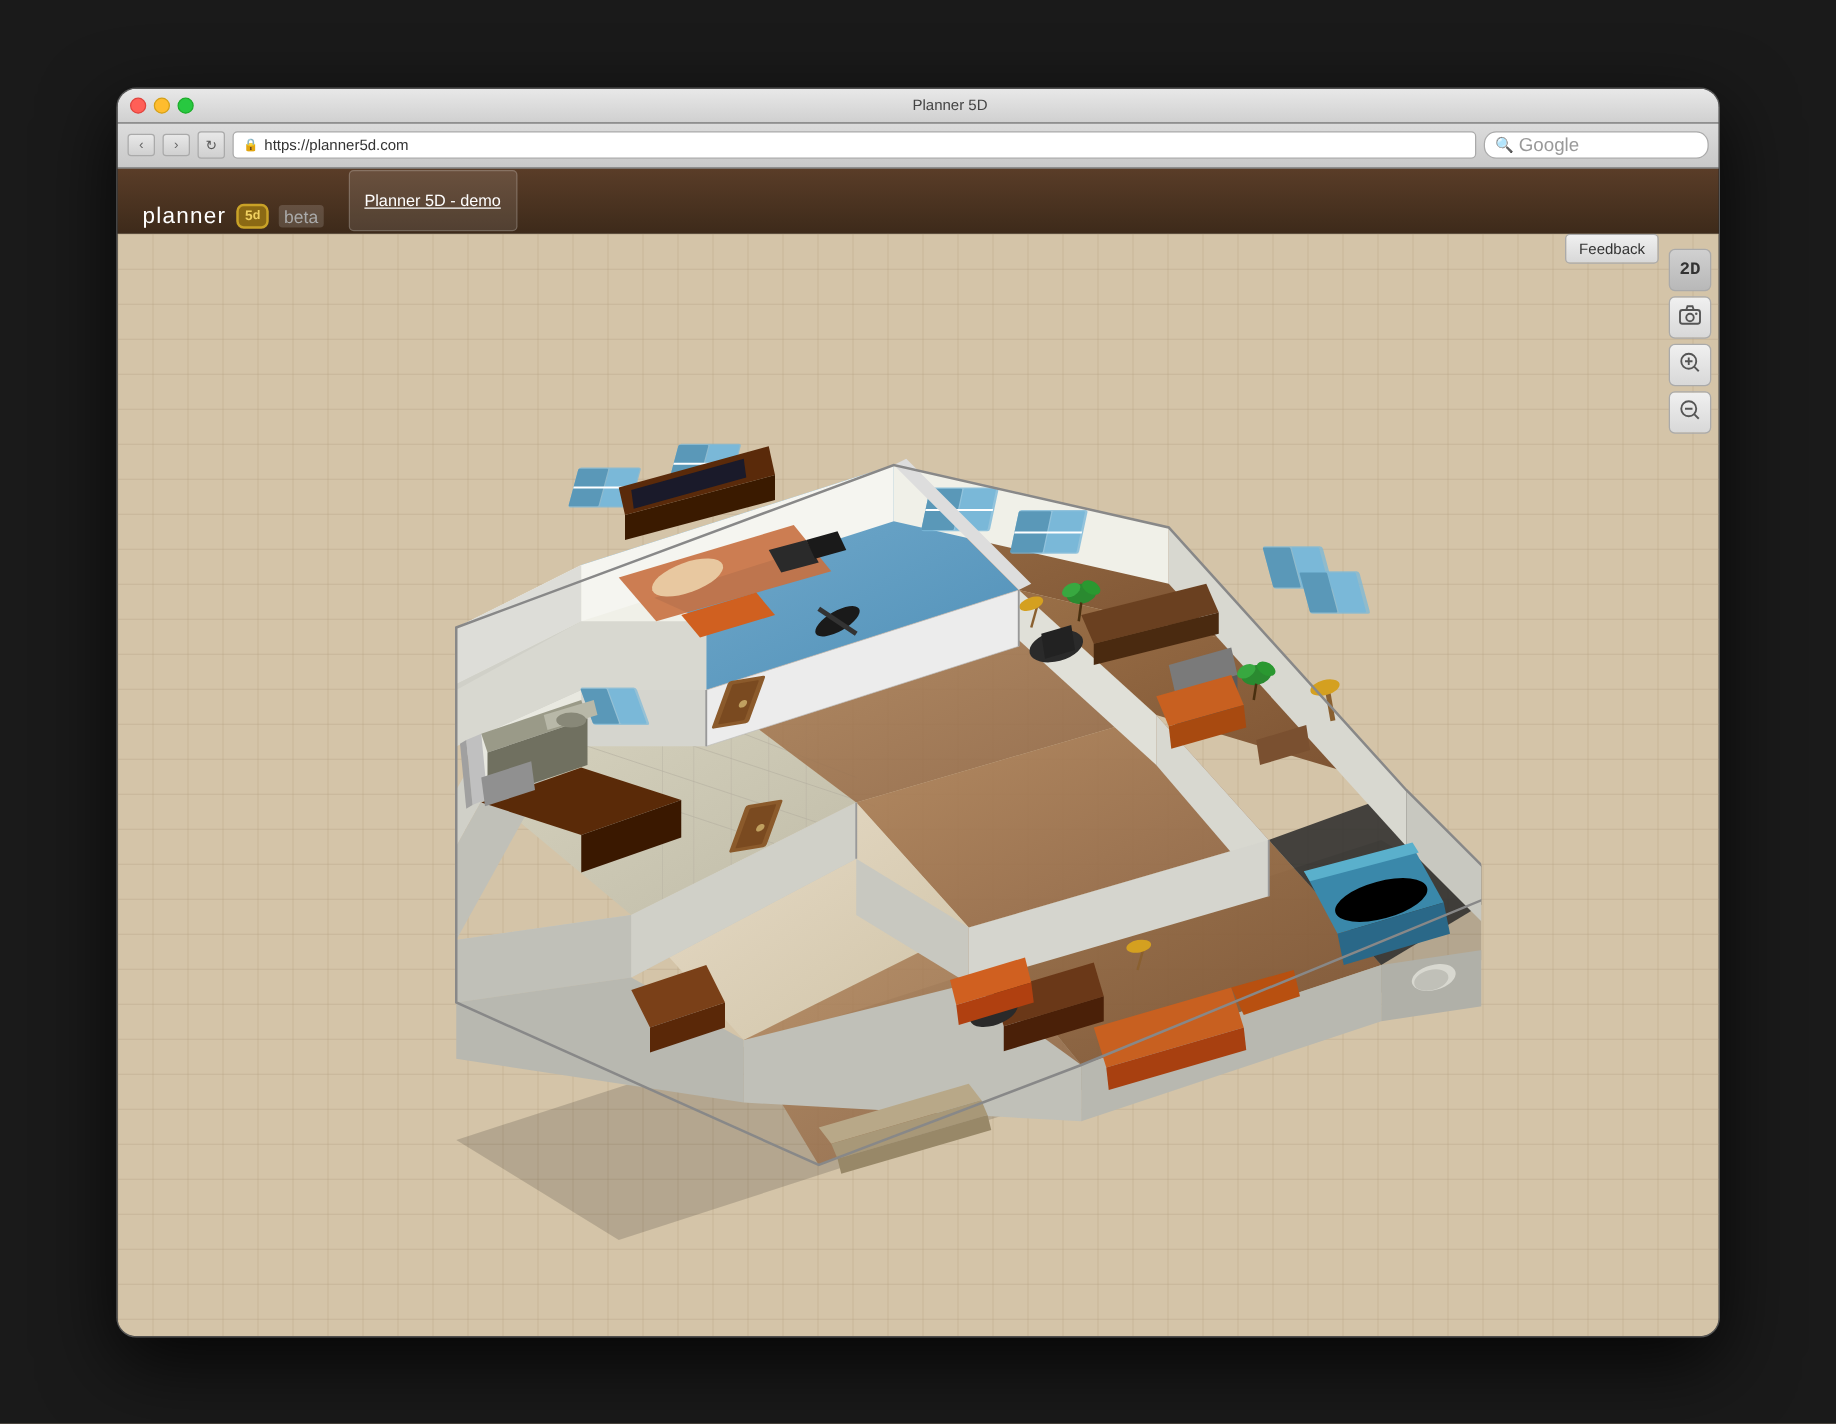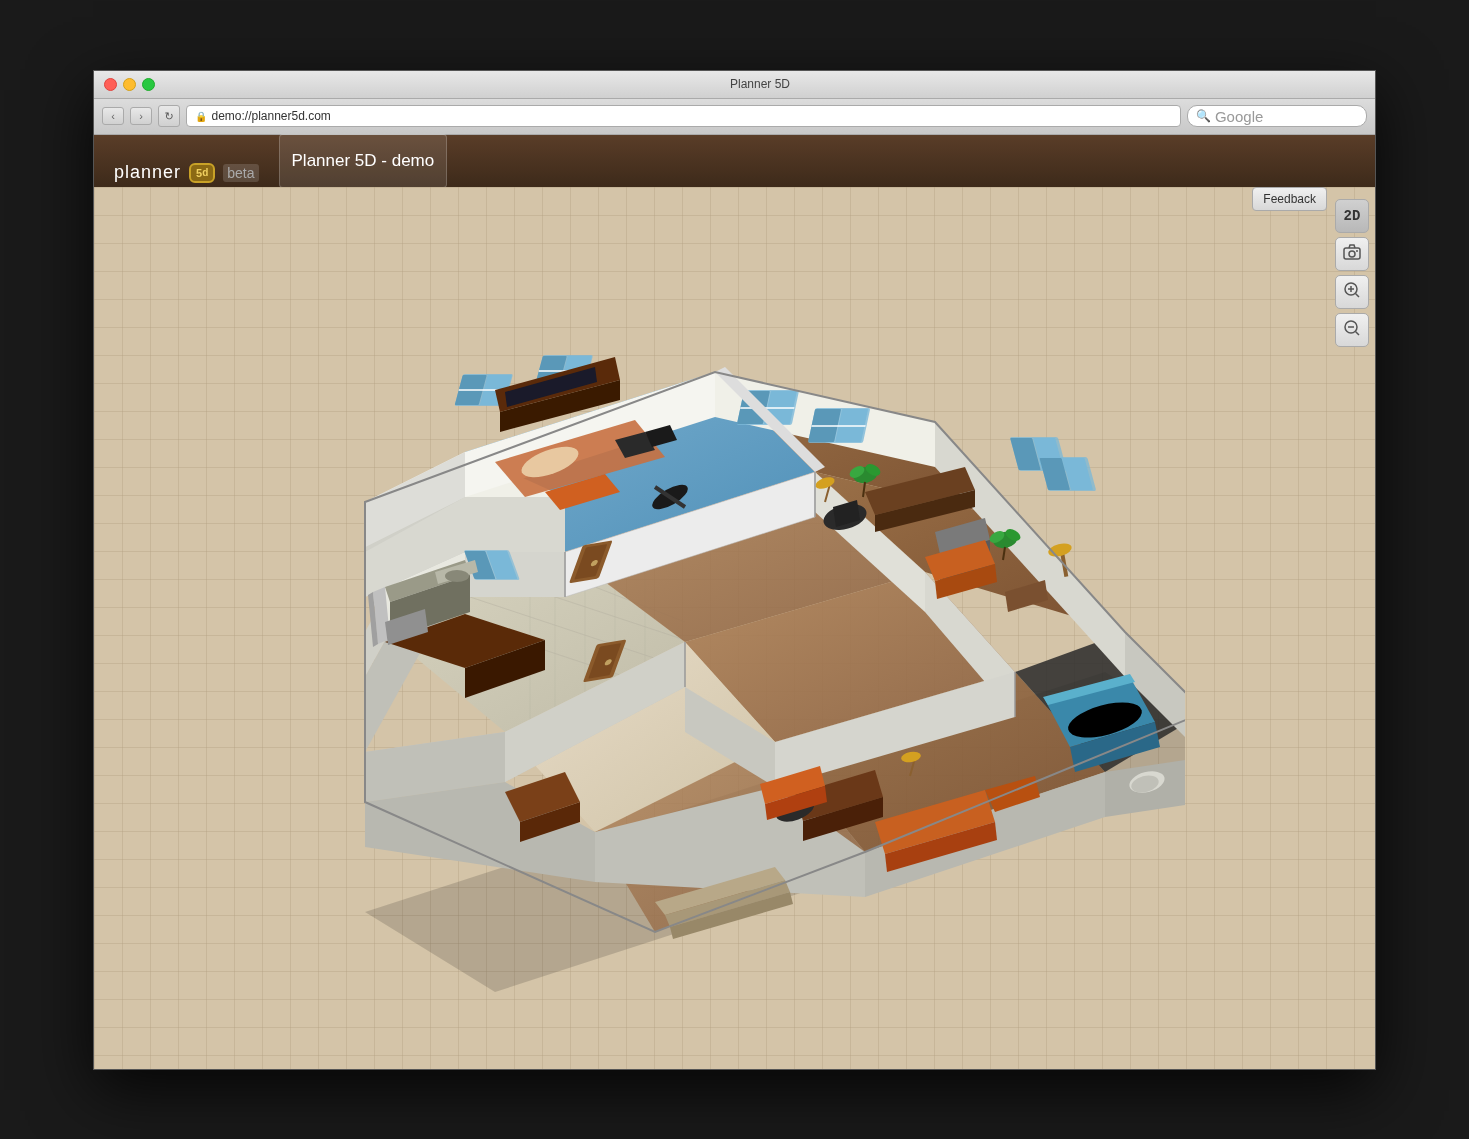--- a/index.html
+++ b/index.html
@@ -10,21 +10,21 @@
       display: flex;
       align-items: center;
       justify-content: center;
       font-family: -apple-system, 'Helvetica Neue', Arial, sans-serif;
     }
 
     
     .mac-window {
       width: 1283px;
       height: 1000px;
-      border-radius: 0;
+      border-radius: 16px;
       overflow: hidden;
       box-shadow: 0 20px 60px rgba(0,0,0,0.8);
       display: flex;
       flex-direction: column;
       border: 1px solid #555;
     }
 
     
     .title-bar {
       background: linear-gradient(to bottom, #e8e8e8, #d0d0d0);
@@ -163,21 +163,22 @@
       border-radius: 3px;
       padding: 1px 4px;
     }
     .project-name-area {
       margin-left: 20px;
       background: rgba(255,255,255,0.1);
       border: 1px solid rgba(255,255,255,0.2);
       border-radius: 4px;
       padding: 16px 12px;
       color: white;
-      font-size: 17px;
+      font-size: 13px;
+      text-decoration: underline;
     }
     .header-nav {
       margin-left: auto;
       display: flex;
       align-items: center;
       gap: 20px;
     }
     .header-nav-item {
       color: #ccc;
       font-size: 14px;
@@ -302,21 +303,21 @@
       <span>‹</span>
     </div>
     <div class="nav-btn">
       <span>›</span>
     </div>
     <div class="refresh-btn">
       <span>↻</span>
     </div>
     <div class="address-bar">
       <span class="lock-icon">🔒</span>
-      <span>demo://planner5d.com</span>
+      <span>https://planner5d.com</span>
     </div>
     <div class="search-bar">
       <span>🔍</span>
       <span style="color:#999; font-size:15px;">Google</span>
     </div>
   </div>
 
   <div class="app-header">
     <div class="logo-area">
       <span class="logo-text">planner</span>

